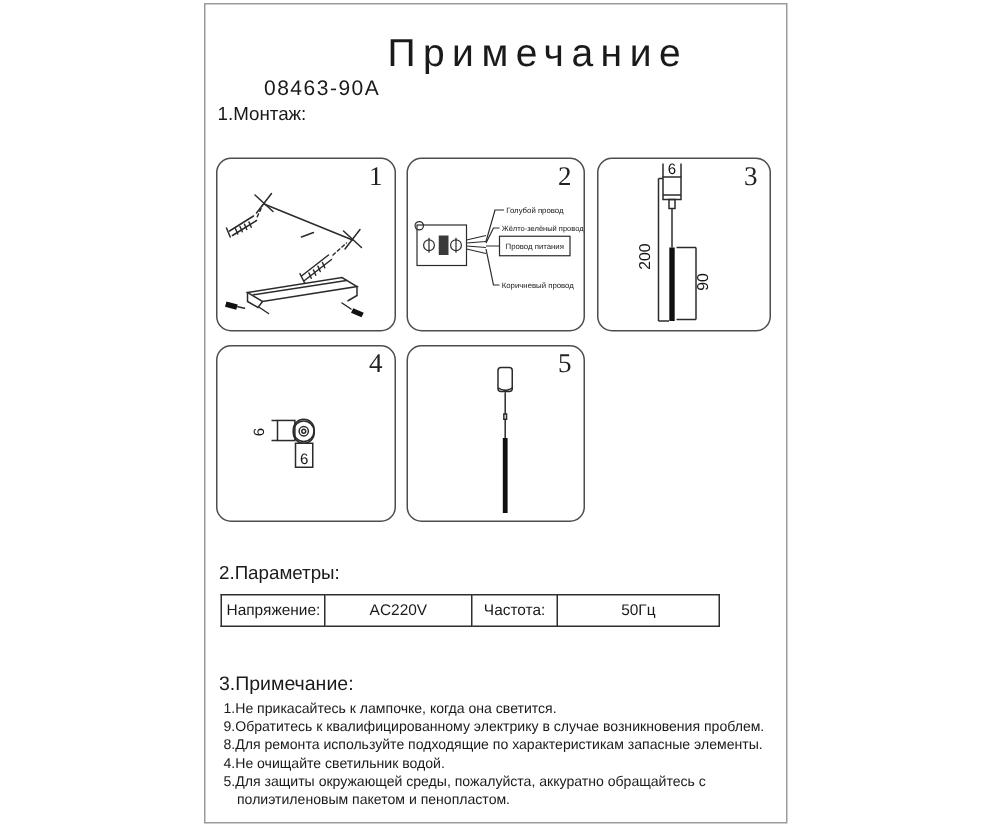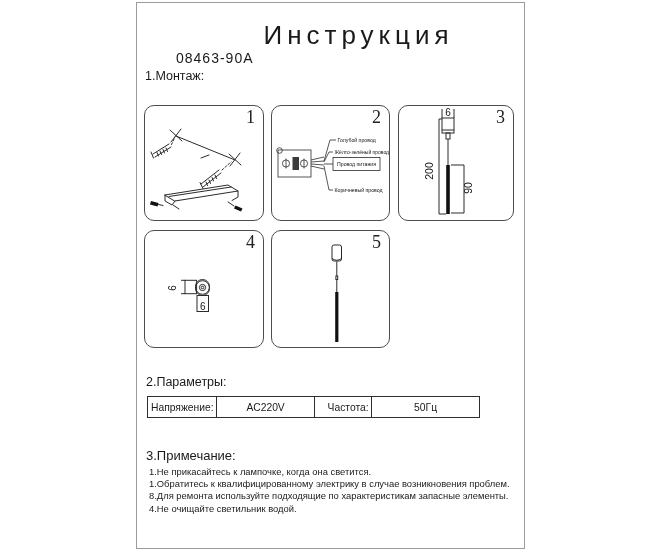--- a/index.html
+++ b/index.html
@@ -20,33 +20,33 @@
   .pnum{position:absolute;top:2px;right:8px;font-family:"Liberation Serif",serif;
         font-size:18px;color:#222;z-index:2;line-height:1.1;}
   #p1{left:7px;top:102px;width:118px;height:114px;}
   #p2{left:134px;top:102px;width:117px;height:114px;}
   #p3{left:261px;top:102px;width:114px;height:114px;}
   #p4{left:7px;top:227px;width:118px;height:116px;}
   #p5{left:134px;top:227px;width:117px;height:116px;}
   table.params{position:absolute;left:10px;top:393px;border-collapse:collapse;table-layout:fixed;}
   table.params td{border:1px solid #2e2e2e;height:20px;font-size:10.3px;padding:0 2px 0 3px;
                   overflow:hidden;white-space:nowrap;}
-  td.lbl{text-align:right;}
+  td.lbl{text-align:center;}
   td.val{text-align:center;}
   .notes{position:absolute;left:12px;top:463px;width:372px;font-size:9.4px;line-height:12.2px;}
   .note{padding-left:9px;text-indent:-9px;}
   .diagram-text{font-family:"Liberation Sans",sans-serif;fill:#161616;}
 </style>
 </head>
 <body>
 
 <div class="canvas">
   <div class="page">
 
-    <div class="title">Инструкция</div>
+    <div class="title">Примечание</div>
     <div class="model">08463-90A</div>
 
     <div class="sec" id="sec-montage">1.Монтаж:</div>
 
     <div class="panel" id="p1">
       <span class="pnum">1</span>
       <svg viewBox="0 0 118 114">
         <g stroke="#2b2b2b" stroke-width="1" fill="none" stroke-linecap="round">
           <line x1="31" y1="30" x2="90" y2="54"></line>
           <line x1="25" y1="24" x2="37" y2="35"></line>
@@ -183,19 +183,20 @@
         <td class="lbl">Частота:</td>
         <td class="val">50Гц</td>
       </tr>
     </tbody>
       </table>
 
     <div class="sec" id="sec-notes">3.Примечание:</div>
 
     <div class="notes">
       <div class="note">1.Не прикасайтесь к лампочке, когда она светится.</div>
-      <div class="note">1.Обратитесь к квалифицированному электрику в случае возникновения проблем.</div>
+      <div class="note">9.Обратитесь к квалифицированному электрику в случае возникновения проблем.</div>
       <div class="note">8.Для ремонта используйте подходящие по характеристикам запасные элементы.</div>
       <div class="note">4.Не очищайте светильник водой.</div>
+      <div class="note">5.Для защиты окружающей среды, пожалуйста, аккуратно обращайтесь с полиэтиленовым пакетом и пенопластом.</div>
     </div>
 
   </div>
 </div>
 
 </body></html>

